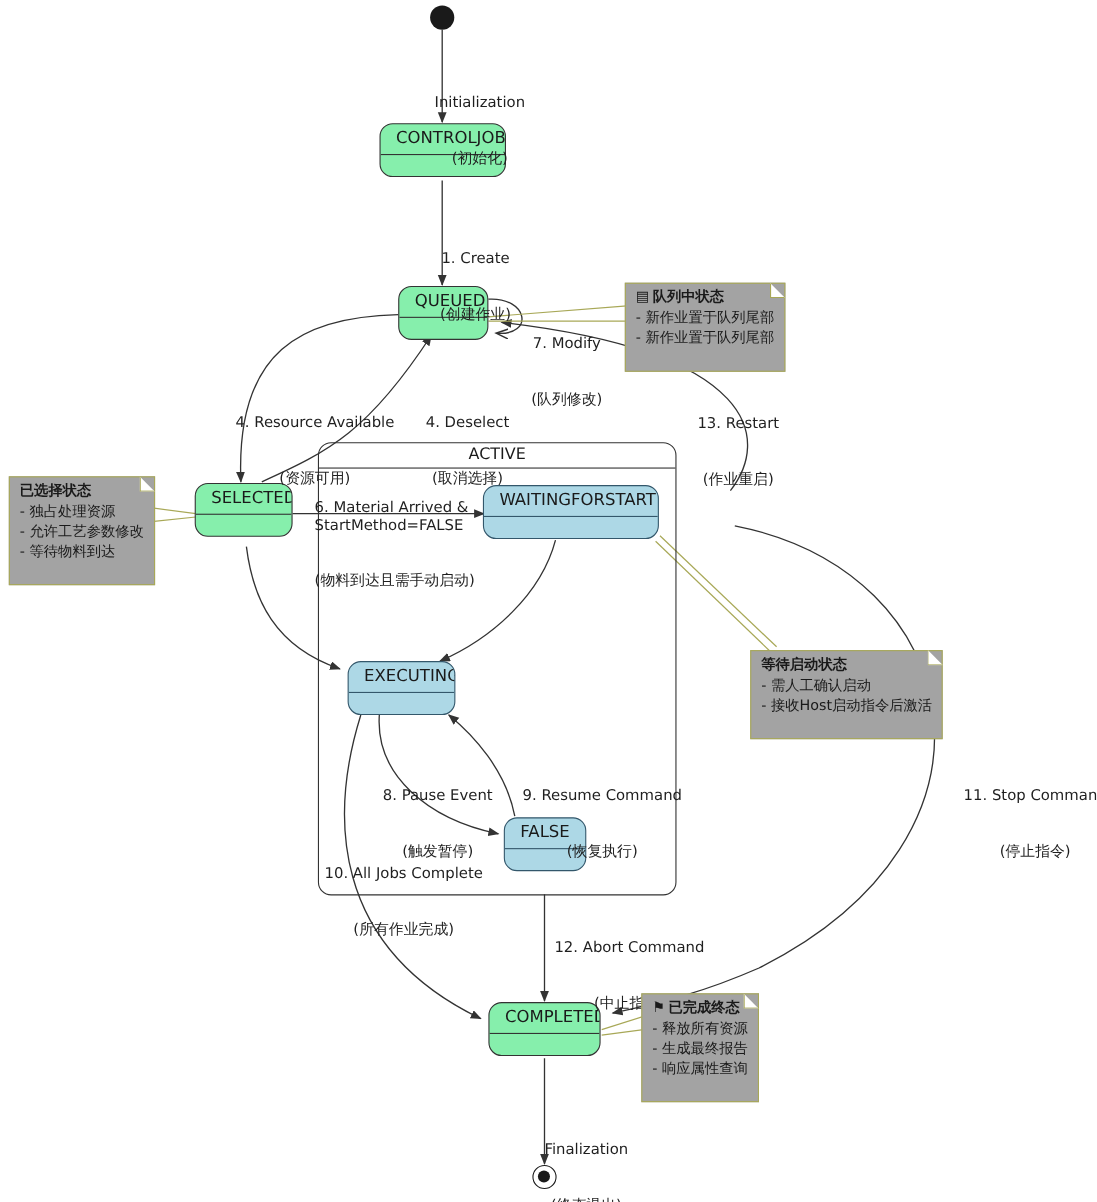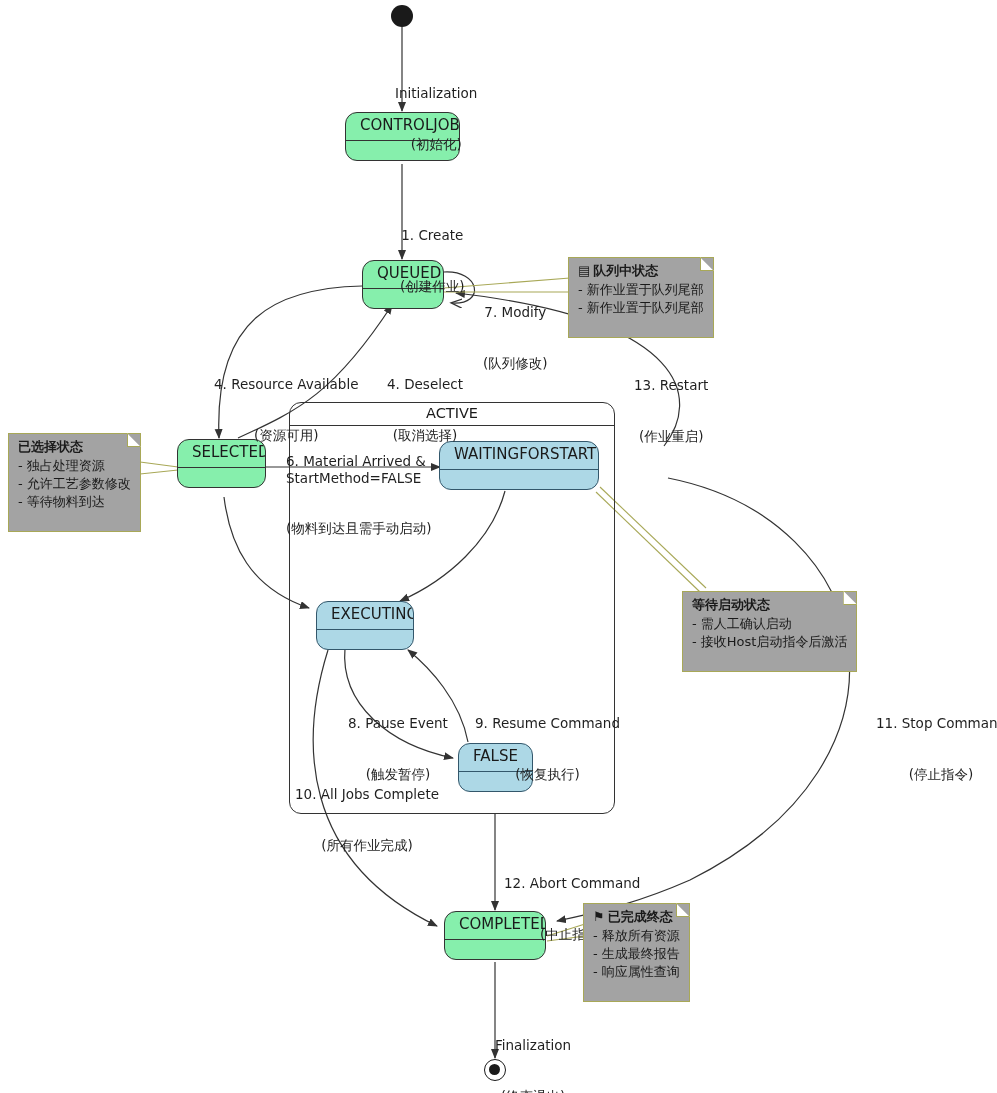--- a/index.html
+++ b/index.html
@@ -313,21 +313,21 @@
   <div class="edge-label center" style="left:295px; top:753px;">
     <span class="en">10. All Jobs Complete</span>
     <span class="zh">(所有作业完成)</span>
   </div>
 
   <div class="edge-label center" style="left:876px; top:682px;">
     <span class="en">11. Stop Command</span>
     <span class="zh">(停止指令)</span>
   </div>
 
-  <div class="edge-label center" style="left:504px; top:842px;">
+  <div class="edge-label center" style="left:504px; top:820px;">
     <span class="en">12. Abort Command</span>
     <span class="zh">(中止指令)</span>
   </div>
 
   <div class="edge-label center" style="left:495px; top:1004px;">
     <span class="en">Finalization</span>
     <span class="zh">(终态退出)</span>
   </div>
 
   <div class="note" style="left:568px; top:257px;">

